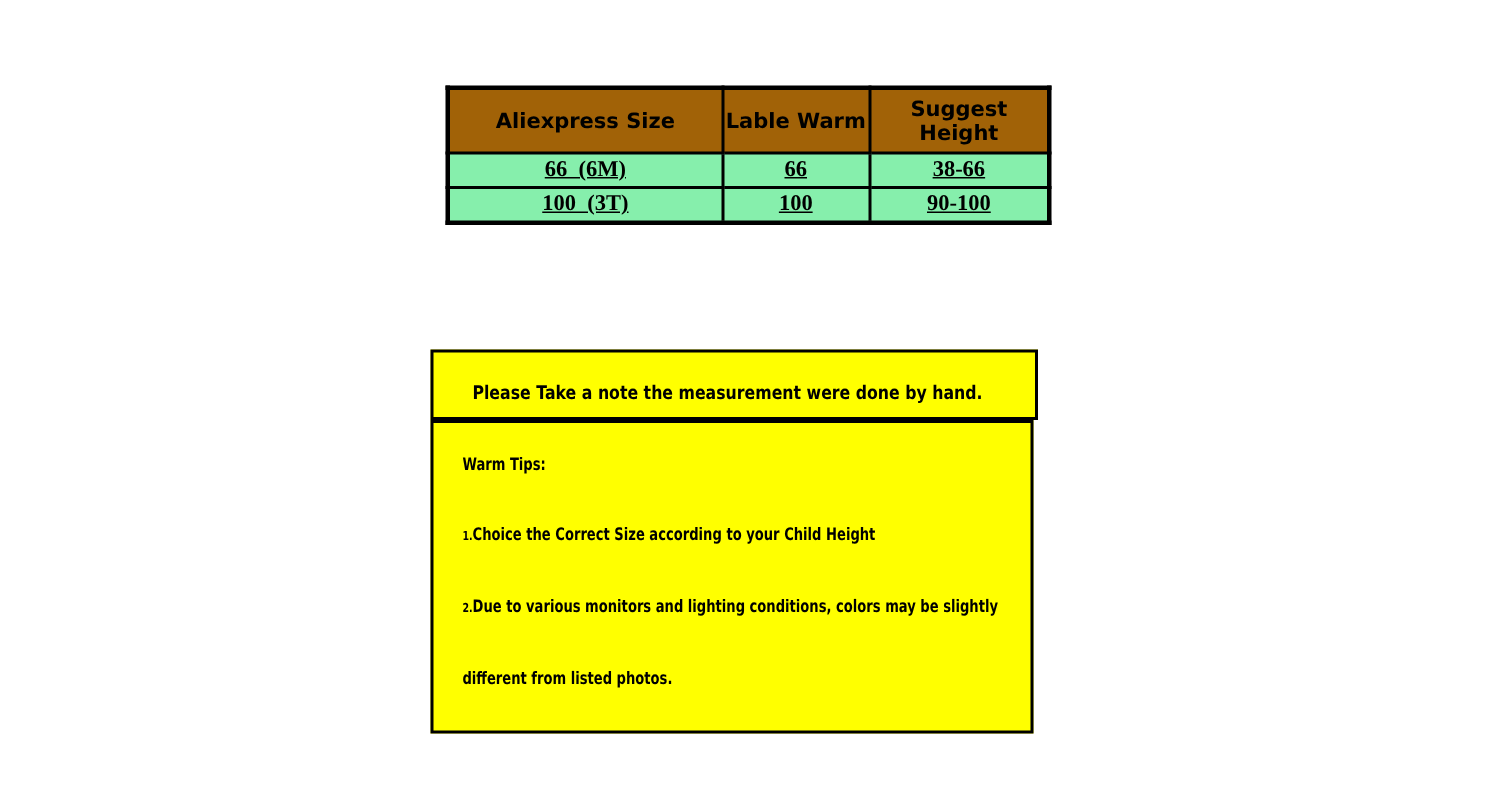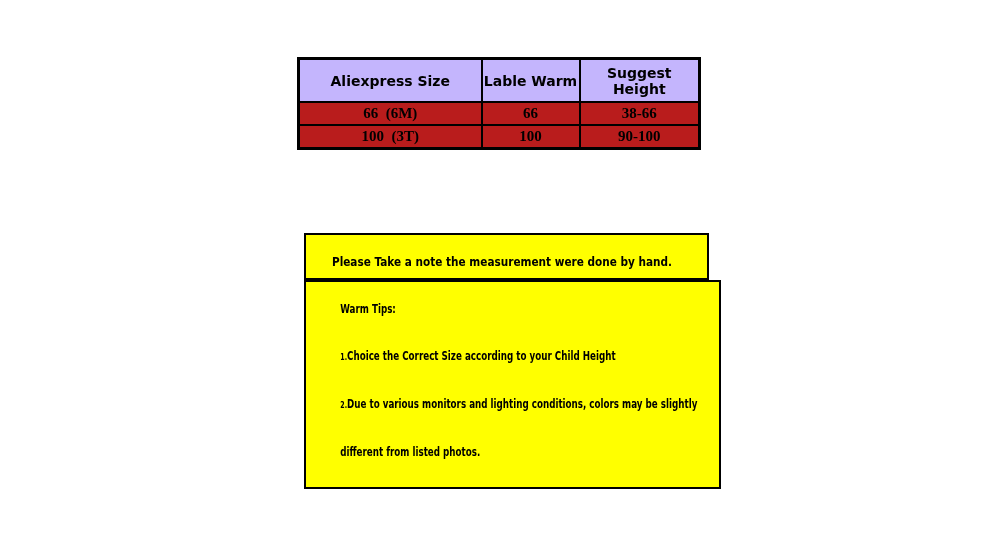--- a/index.html
+++ b/index.html
@@ -12,36 +12,36 @@
   table.size-table {
     position:absolute; left:297px; top:57px; width:401px;
     border-collapse:collapse; table-layout:fixed;
     border:3px solid #000;
   }
   table.size-table th, table.size-table td {
     border:2px solid #000; text-align:center; vertical-align:middle;
     padding:0;
   }
   table.size-table th {
-    background:#c4b5fd; height:41px;
+    background:#a16207; height:41px;
     font:bold 14px "DejaVu Sans", sans-serif; letter-spacing:0px;
   }
   table.size-table td {
-    background:#b91c1c; height:21px;
-    font:bold 15px "Liberation Serif", serif; white-space:pre;
+    background:#86efac; height:21px;
+    font:bold 15px "Liberation Serif", serif; white-space:pre;text-decoration:underline;
   }
 
   
   .ybox {
-    position:absolute; left:304px; width:397px;
+    position:absolute; left:287px; width:397px;
     background:#ffff00; border:2px solid #000;
     overflow:hidden;
   }
   .note-box { top:233px; height:40px; padding-top:3px; padding-left:4px; }
-  .tips-box { top:280px; height:201px; padding-top:4px; padding-left:16px; }
+  .tips-box { top:280px; height:201px; padding-top:4px; padding-left:1px; }
 
   .yline {
     font-weight:bold; white-space:pre; transform-origin:0 0;
     color:#000;
   }
   .note-box .yline { font-size:12.5px; line-height:16px; transform:scaleX(0.84); width:480px; }
   .tips-box .yline { font-size:11.5px; line-height:15.7px; transform:scaleX(0.76); width:540px; }
   .sm { font-size:72%; }
 </style>
 </head>

